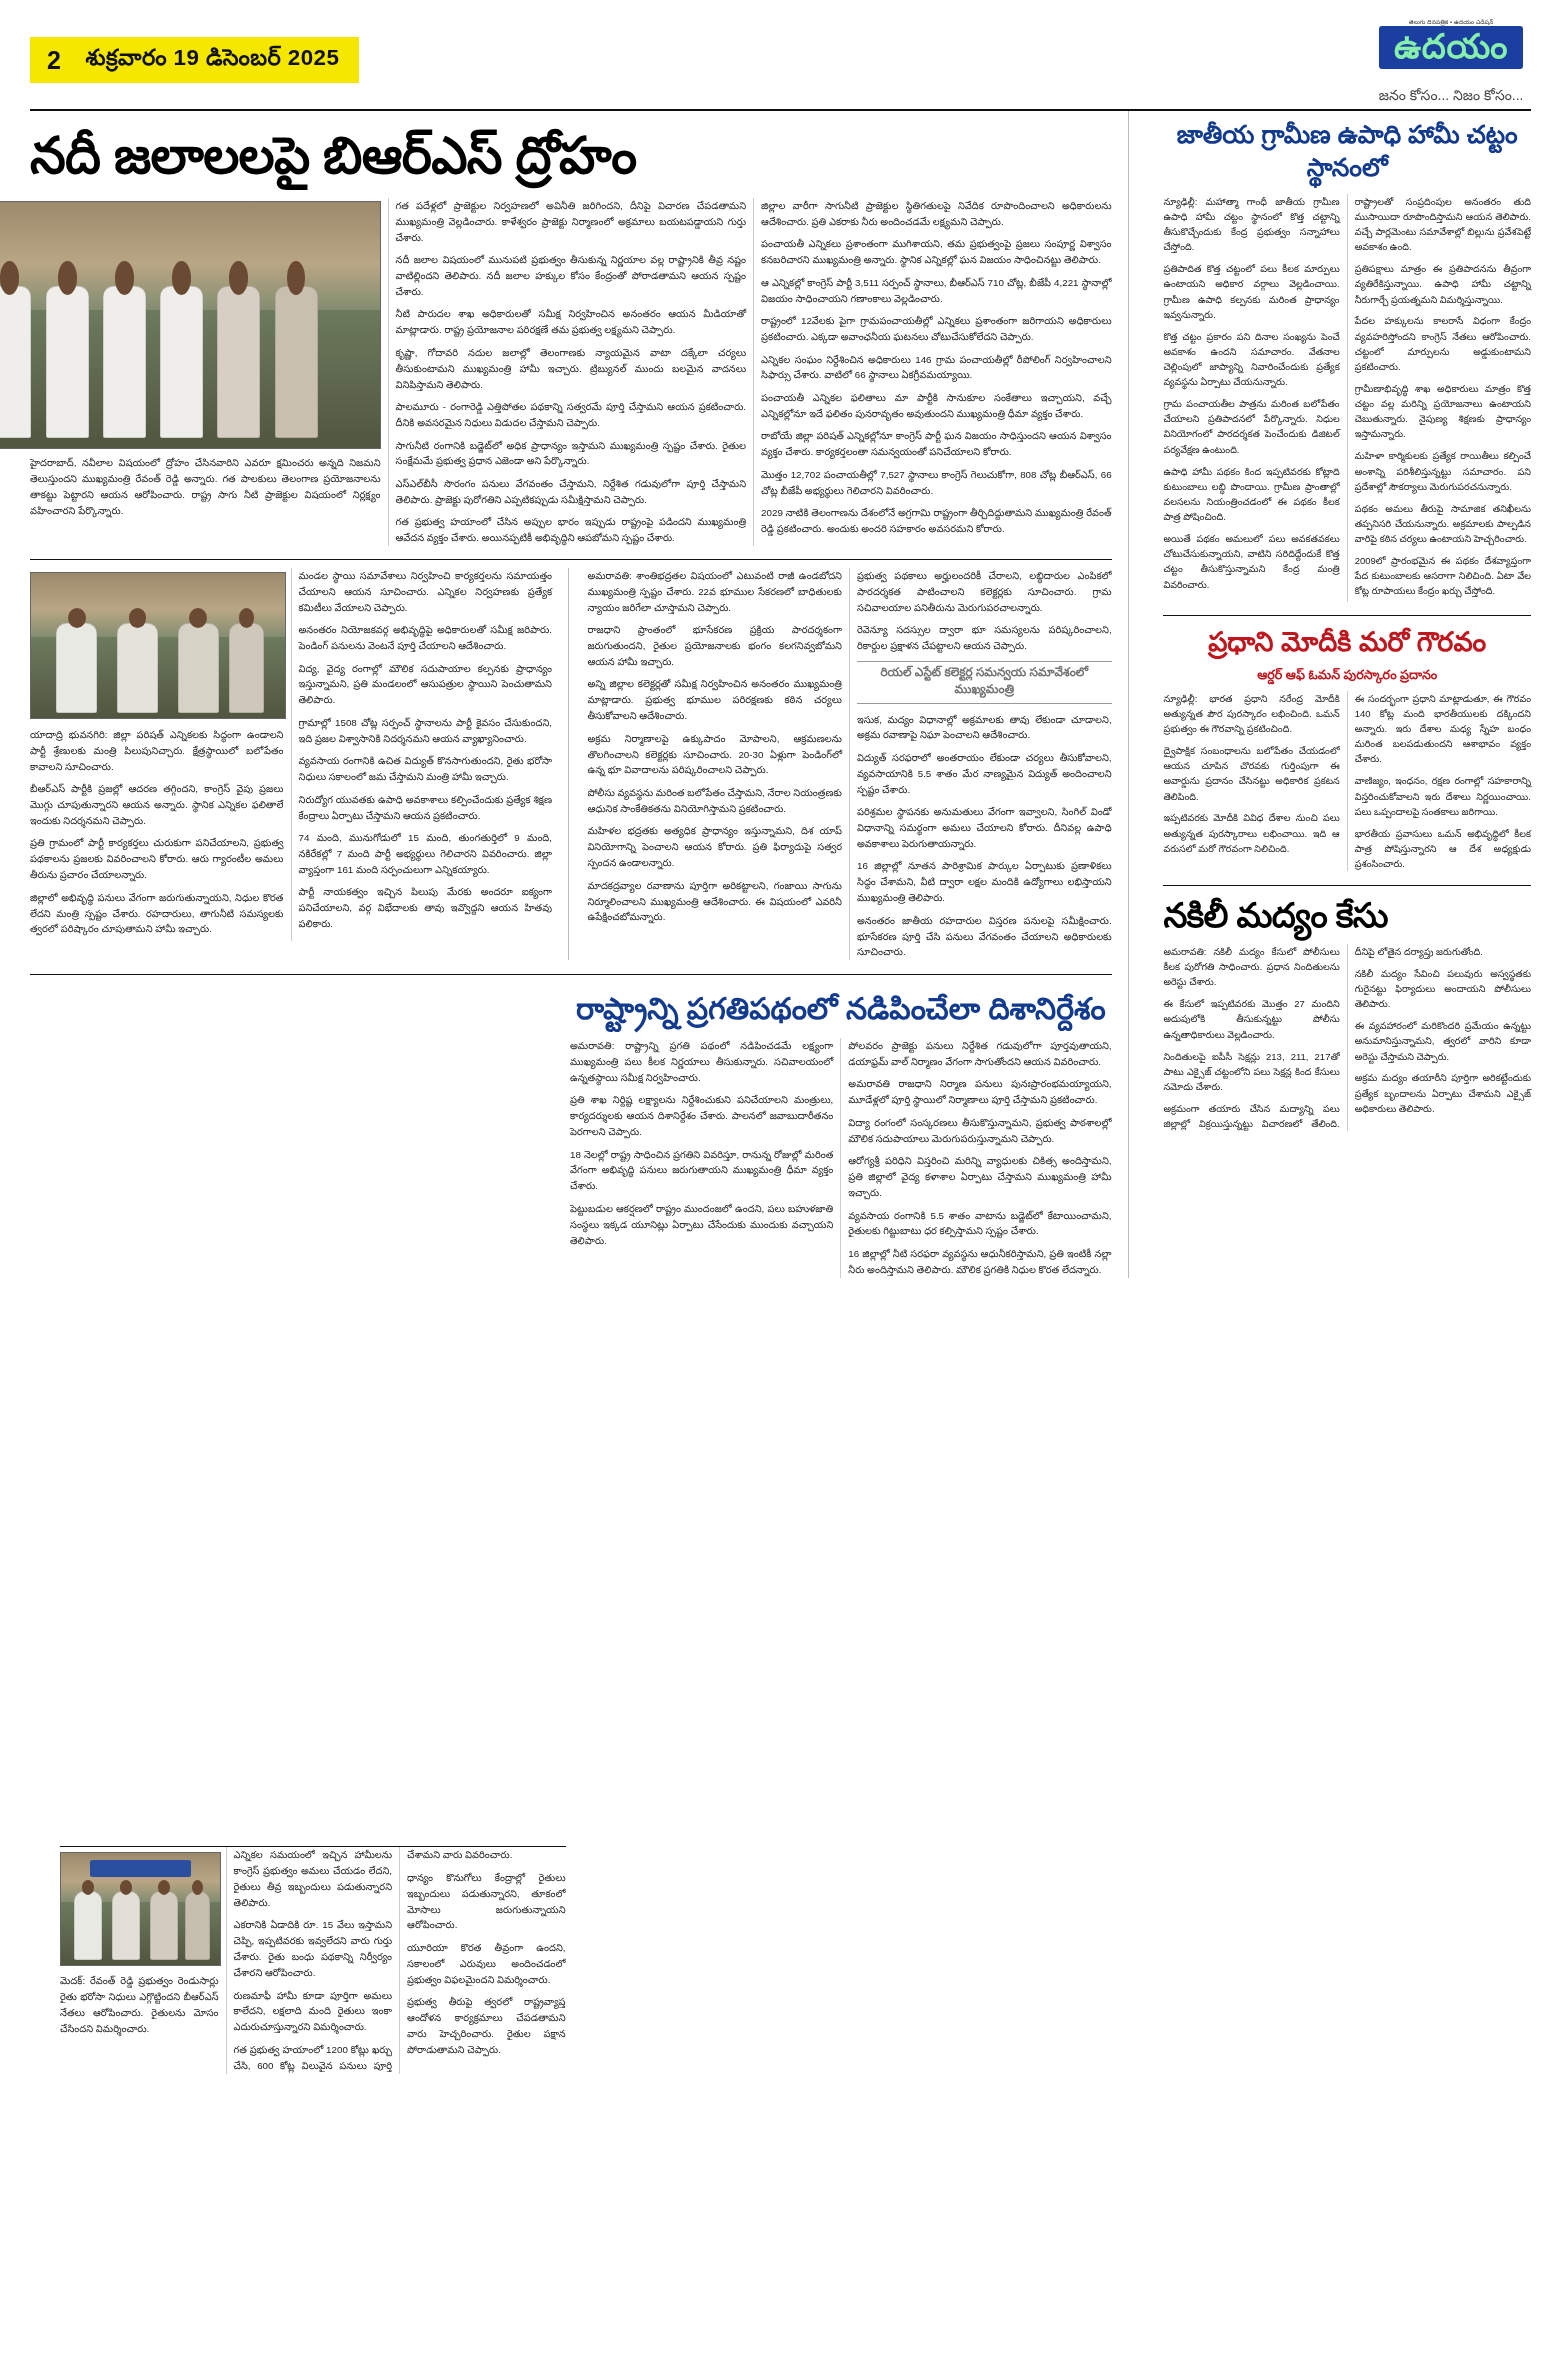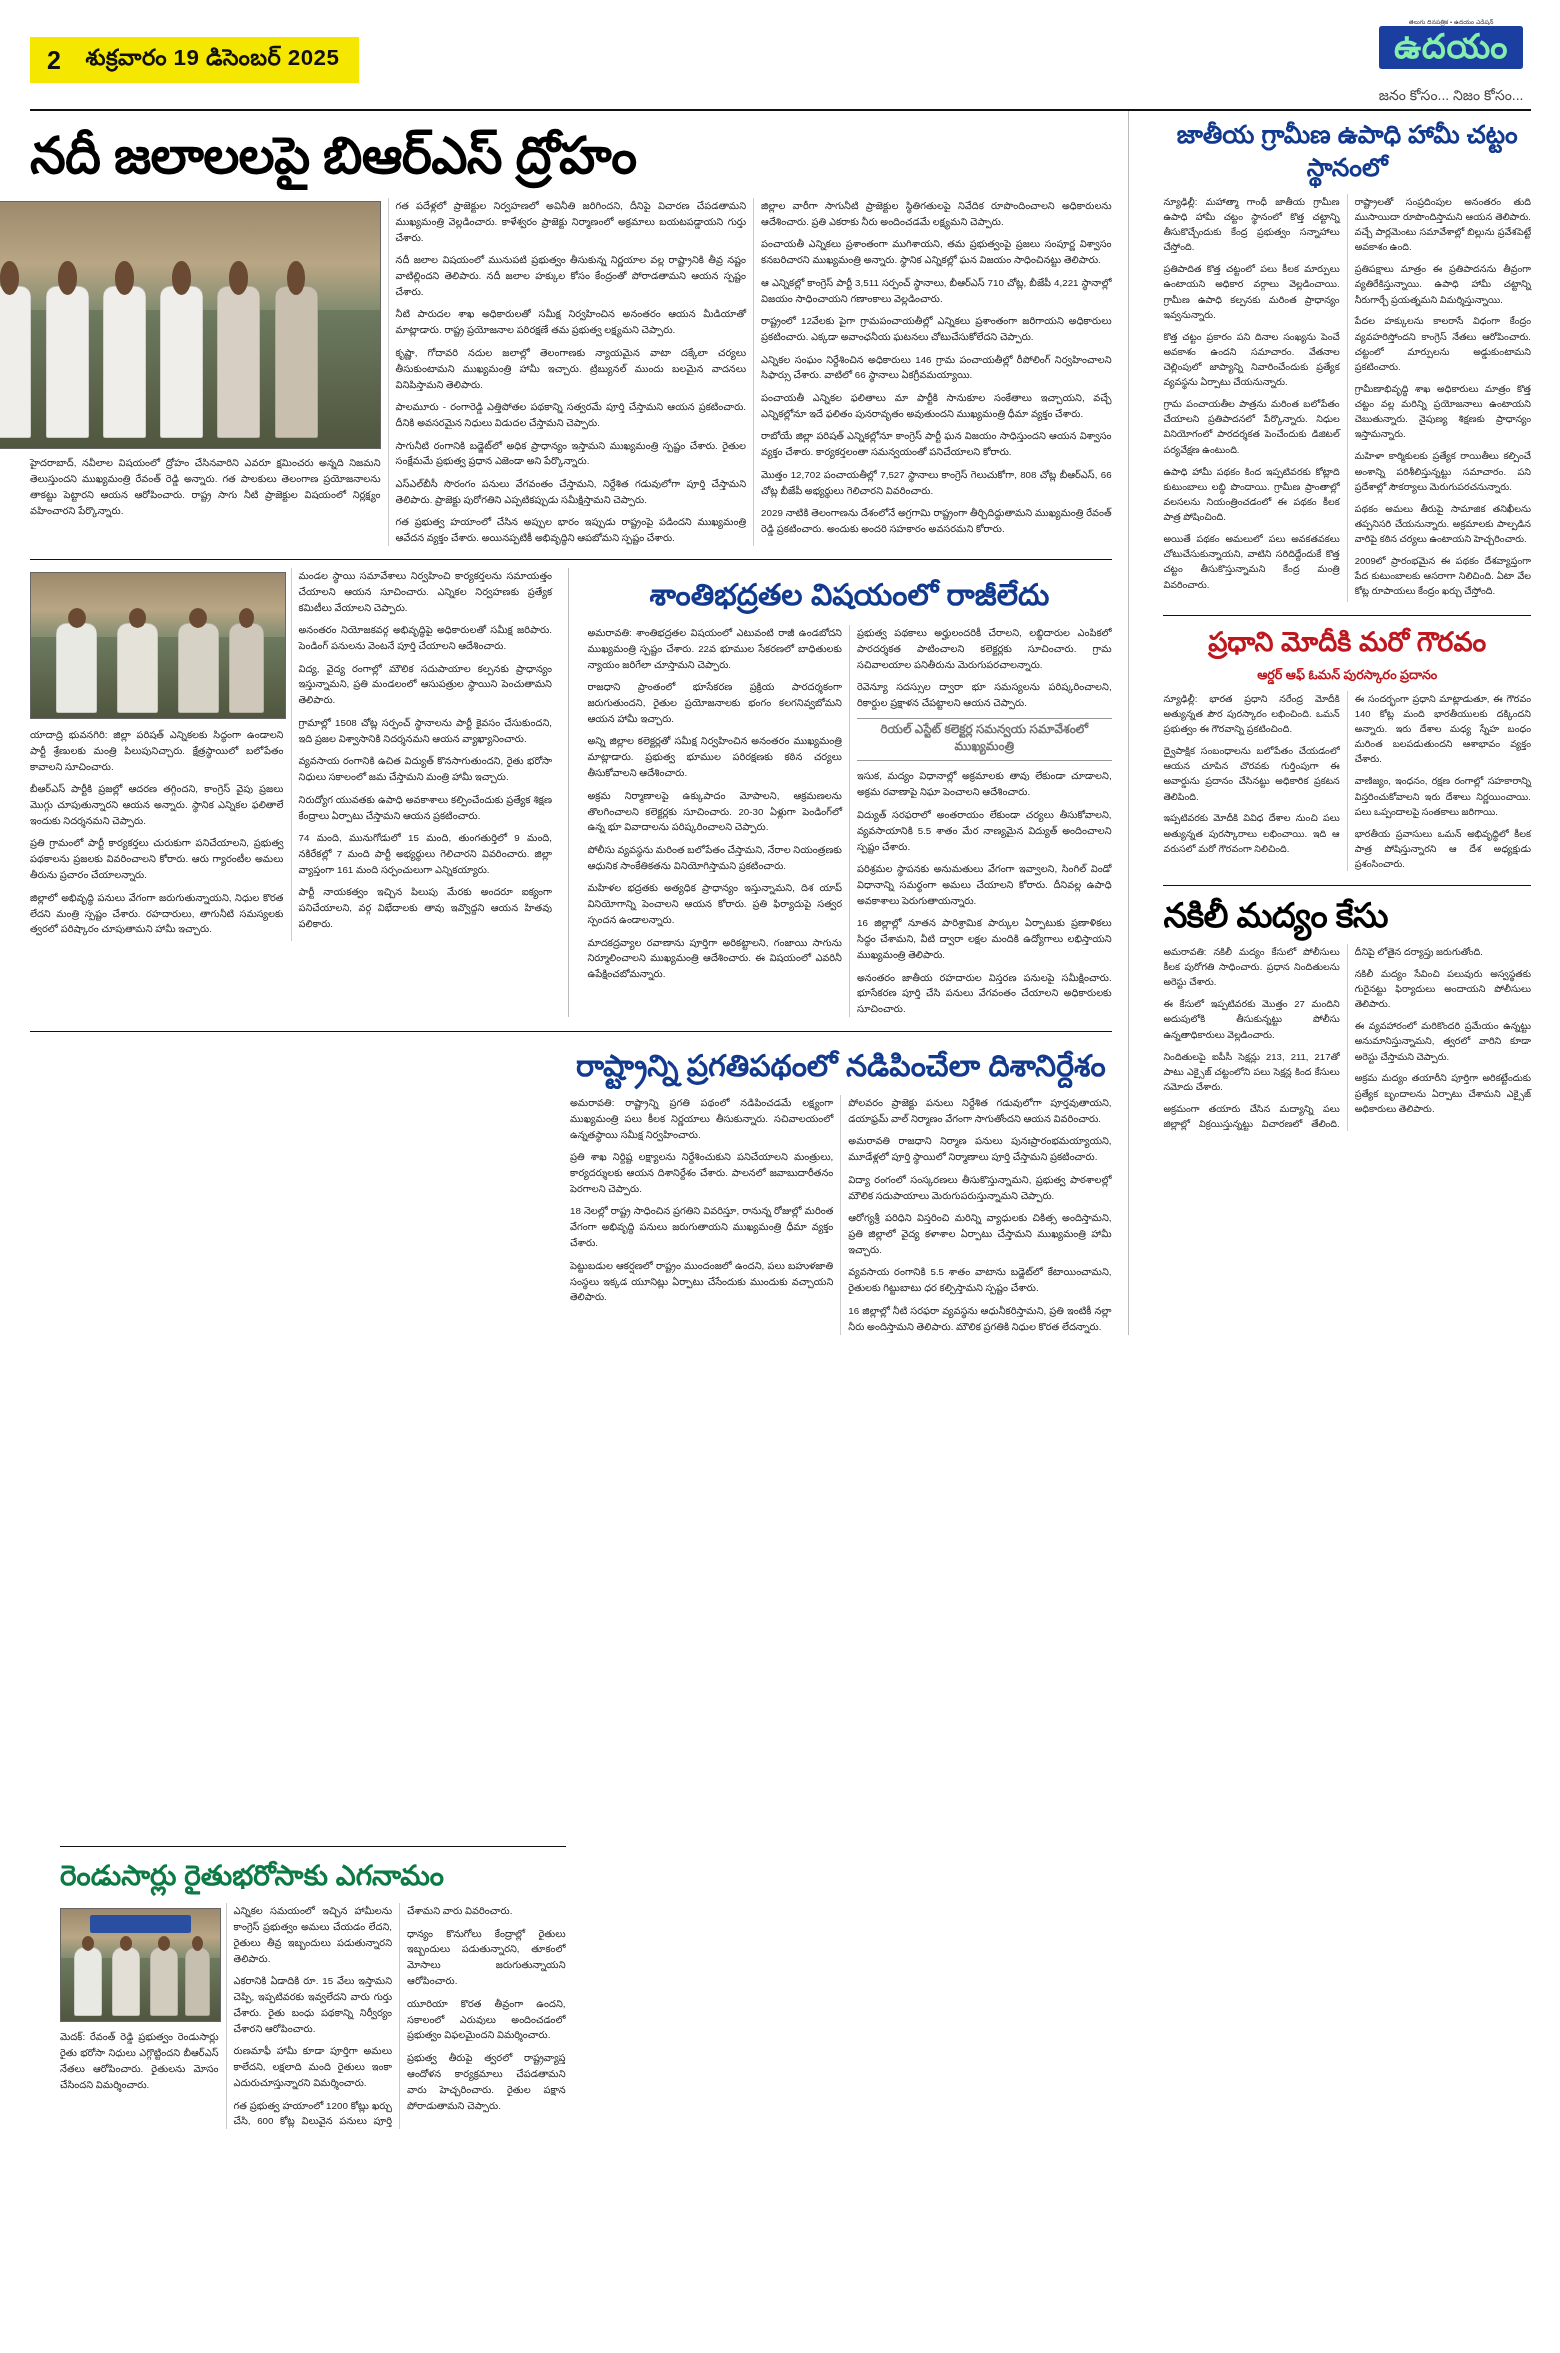--- a/index.html
+++ b/index.html
@@ -320,21 +320,20 @@
             <p class="body">విద్య, వైద్య రంగాల్లో మౌలిక సదుపాయాల కల్పనకు ప్రాధాన్యం ఇస్తున్నామని, ప్రతి మండలంలో ఆసుపత్రుల స్థాయిని పెంచుతామని తెలిపారు.</p>
             <p class="body">గ్రామాల్లో 1508 చోట్ల సర్పంచ్ స్థానాలను పార్టీ కైవసం చేసుకుందని, ఇది ప్రజల విశ్వాసానికి నిదర్శనమని ఆయన వ్యాఖ్యానించారు.</p>
             <p class="body">వ్యవసాయ రంగానికి ఉచిత విద్యుత్ కొనసాగుతుందని, రైతు భరోసా నిధులు సకాలంలో జమ చేస్తామని మంత్రి హామీ ఇచ్చారు.</p>
             <p class="body">నిరుద్యోగ యువతకు ఉపాధి అవకాశాలు కల్పించేందుకు ప్రత్యేక శిక్షణ కేంద్రాలు ఏర్పాటు చేస్తామని ఆయన ప్రకటించారు.</p>
             <p class="body">74 మంది, మునుగోడులో 15 మంది, తుంగతుర్తిలో 9 మంది, నకిరేకల్లో 7 మంది పార్టీ అభ్యర్థులు గెలిచారని వివరించారు. జిల్లా వ్యాప్తంగా 161 మంది సర్పంచులుగా ఎన్నికయ్యారు.</p>
             <p class="body">పార్టీ నాయకత్వం ఇచ్చిన పిలుపు మేరకు అందరూ ఐక్యంగా పనిచేయాలని, వర్గ విభేదాలకు తావు ఇవ్వొద్దని ఆయన హితవు పలికారు.</p>
           </div>
         </div>
 
         <div style="flex:1 1 auto;">
-          <h2 class="headline-blue center">శాంతిభద్రతల విషయంలో రాజీలేదు</h2>
           <div class="cols2">
             <p class="body">అమరావతి: శాంతిభద్రతల విషయంలో ఎటువంటి రాజీ ఉండబోదని ముఖ్యమంత్రి స్పష్టం చేశారు. 22వ భూముల సేకరణలో బాధితులకు న్యాయం జరిగేలా చూస్తామని చెప్పారు.</p>
             <p class="body">రాజధాని ప్రాంతంలో భూసేకరణ ప్రక్రియ పారదర్శకంగా జరుగుతుందని, రైతుల ప్రయోజనాలకు భంగం కలగనివ్వబోమని ఆయన హామీ ఇచ్చారు.</p>
             <p class="body">అన్ని జిల్లాల కలెక్టర్లతో సమీక్ష నిర్వహించిన అనంతరం ముఖ్యమంత్రి మాట్లాడారు. ప్రభుత్వ భూముల పరిరక్షణకు కఠిన చర్యలు తీసుకోవాలని ఆదేశించారు.</p>
             <p class="body">అక్రమ నిర్మాణాలపై ఉక్కుపాదం మోపాలని, ఆక్రమణలను తొలగించాలని కలెక్టర్లకు సూచించారు. 20-30 ఏళ్లుగా పెండింగ్‌లో ఉన్న భూ వివాదాలను పరిష్కరించాలని చెప్పారు.</p>
             <p class="body">పోలీసు వ్యవస్థను మరింత బలోపేతం చేస్తామని, నేరాల నియంత్రణకు ఆధునిక సాంకేతికతను వినియోగిస్తామని ప్రకటించారు.</p>
             <p class="body">మహిళల భద్రతకు అత్యధిక ప్రాధాన్యం ఇస్తున్నామని, దిశ యాప్ వినియోగాన్ని పెంచాలని ఆయన కోరారు. ప్రతి ఫిర్యాదుపై సత్వర స్పందన ఉండాలన్నారు.</p>
             <p class="body">మాదకద్రవ్యాల రవాణాను పూర్తిగా అరికట్టాలని, గంజాయి సాగును నిర్మూలించాలని ముఖ్యమంత్రి ఆదేశించారు. ఈ విషయంలో ఎవరినీ ఉపేక్షించబోమన్నారు.</p>
             <p class="body">ప్రభుత్వ పథకాలు అర్హులందరికీ చేరాలని, లబ్ధిదారుల ఎంపికలో పారదర్శకత పాటించాలని కలెక్టర్లకు సూచించారు. గ్రామ సచివాలయాల పనితీరును మెరుగుపరచాలన్నారు.</p>
             <p class="body">రెవెన్యూ సదస్సుల ద్వారా భూ సమస్యలను పరిష్కరించాలని, రికార్డుల ప్రక్షాళన చేపట్టాలని ఆయన చెప్పారు.</p>
@@ -361,21 +360,20 @@
           <p class="body">అమరావతి రాజధాని నిర్మాణ పనులు పునఃప్రారంభమయ్యాయని, మూడేళ్లలో పూర్తి స్థాయిలో నిర్మాణాలు పూర్తి చేస్తామని ప్రకటించారు.</p>
           <p class="body">విద్యా రంగంలో సంస్కరణలు తీసుకొస్తున్నామని, ప్రభుత్వ పాఠశాలల్లో మౌలిక సదుపాయాలు మెరుగుపరుస్తున్నామని చెప్పారు.</p>
           <p class="body">ఆరోగ్యశ్రీ పరిధిని విస్తరించి మరిన్ని వ్యాధులకు చికిత్స అందిస్తామని, ప్రతి జిల్లాలో వైద్య కళాశాల ఏర్పాటు చేస్తామని ముఖ్యమంత్రి హామీ ఇచ్చారు.</p>
           <p class="body">వ్యవసాయ రంగానికి 5.5 శాతం వాటాను బడ్జెట్‌లో కేటాయించామని, రైతులకు గిట్టుబాటు ధర కల్పిస్తామని స్పష్టం చేశారు.</p>
           <p class="body">16 జిల్లాల్లో నీటి సరఫరా వ్యవస్థను ఆధునీకరిస్తామని, ప్రతి ఇంటికీ నల్లా నీరు అందిస్తామని తెలిపారు. మౌలిక ప్రగతికి నిధుల కొరత లేదన్నారు.</p>
         </div>
       </div>
 
       <div style="position:absolute; left:30px; top:1722px; width:522px; padding-right:16.4px; box-sizing:border-box;">
         <div class="divider"></div>
-        <h2 class="headline-green">రెండుసార్లు రైతుభరోసాకు ఎగనామం</h2>
         <div class="cols3">
           <div class="photo photo-inline" style="width:100%;height:112px;">
             <div class="sky"></div>
             <div class="ground"></div>
             <div class="banner"></div>
             <div class="fig" style="left:8%;width:18%;"></div>
             <div class="fig" style="left:32%;width:18%;background:#e3dfd6;"></div>
             <div class="fig" style="left:56%;width:18%;background:#d2ccbe;"></div>
             <div class="fig" style="left:78%;width:16%;background:#c6bfb0;"></div>
           </div>

